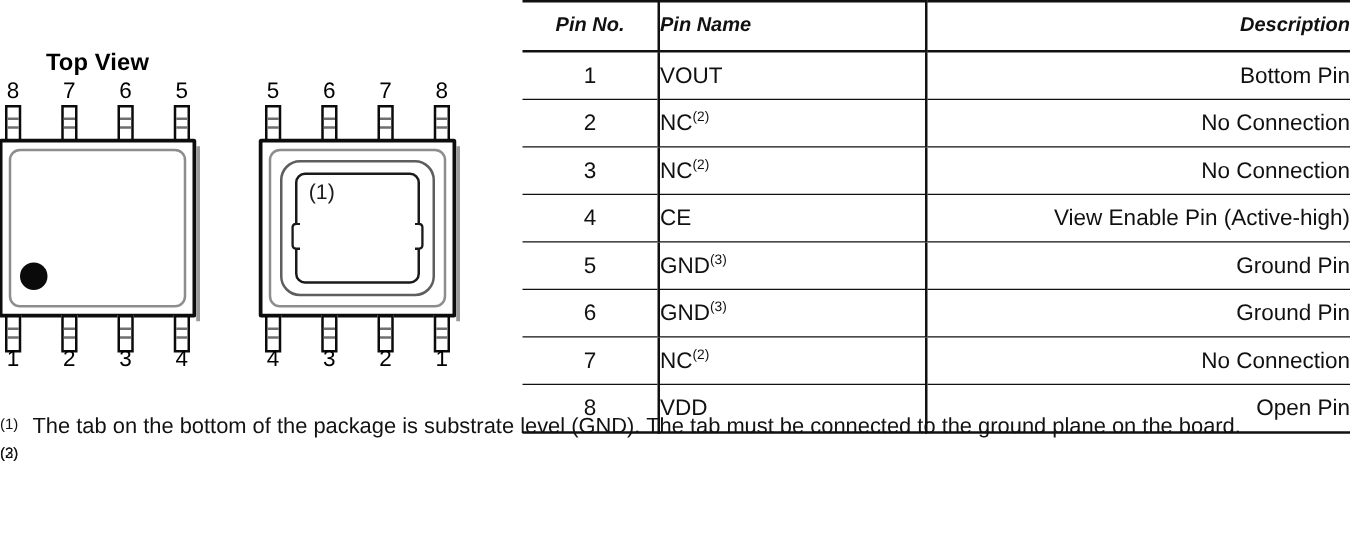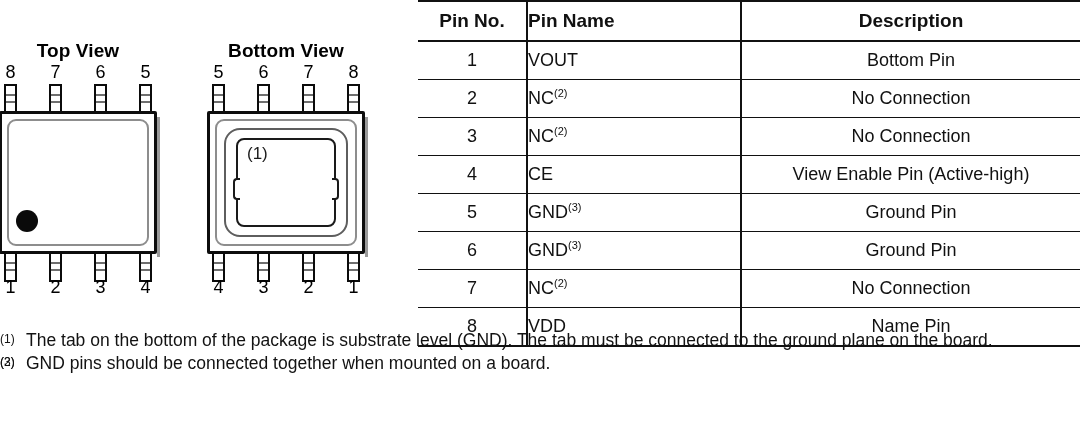--- a/index.html
+++ b/index.html
@@ -200,26 +200,27 @@
   }
   #pin-table td, #pin-table th {
     border-top: 2px solid #111;
     border-bottom: 2px solid #111;
     padding: 0;
     height: 37px;
     vertical-align: middle;
   }
   #pin-table th {
     font-weight: bold;
-    font-size: 19px;
+    font-size: 16px;
     height: 38px;
+    font-style: italic;
   }
   .col-pinno   { width: 108px; text-align: center; border-right: 2px solid #111; }
   .col-pinname { width: 212px; text-align: left; border-right: 2px solid #111; }
-  .col-desc    { text-align: center; padding-left: 9px; }
+  .col-desc    { text-align: right; padding-left: 9px; }
   #pin-table tbody tr td { border-top: 1.5px solid #111; border-bottom: none; }
   #pin-table tbody tr:last-child td { border-bottom: 2px solid #111; }
   .sup {
     font-size: 11px;
     vertical-align: super;
     line-height: 0;
   }
 
   
   #footnotes {
@@ -297,21 +298,20 @@
 
     <div class="pin-label-row bottom">
       <span class="pin-label">1</span>
       <span class="pin-label">2</span>
       <span class="pin-label">3</span>
       <span class="pin-label">4</span>
     </div>
   </div>
 
   <div class="pkg-view" id="bottom-view-group">
-    <div class="view-title">Bottom View</div>
 
     <div class="pin-label-row top">
       <span class="pin-label">5</span>
       <span class="pin-label">6</span>
       <span class="pin-label">7</span>
       <span class="pin-label">8</span>
     </div>
 
     <div class="pin-row top">
       <span class="pin-slot">
@@ -403,22 +403,22 @@
         <td class="col-desc">Ground Pin</td>
       </tr>
       <tr>
         <td class="col-pinno">7</td>
         <td class="col-pinname"><span>NC</span><span class="sup">(2)</span></td>
         <td class="col-desc">No Connection</td>
       </tr>
       <tr>
         <td class="col-pinno">8</td>
         <td class="col-pinname"><span>VDD</span></td>
-        <td class="col-desc">Name Pin</td>
+        <td class="col-desc">Open Pin</td>
       </tr>
     </tbody>
 </table>
 
 <div id="footnotes">
     <div class="footnote"><span class="fn-marker">(1)</span><span class="fn-text">The tab on the bottom of the package is substrate level (GND). The tab must be connected to the ground plane on the board.</span></div>
     <div class="footnote"><span class="fn-marker">(2)</span></div>
-    <div class="footnote"><span class="fn-marker">(3)</span><span class="fn-text">GND pins should be connected together when mounted on a board.</span></div>
+    <div class="footnote"><span class="fn-marker">(3)</span></div>
   </div>
 
 </body></html>

